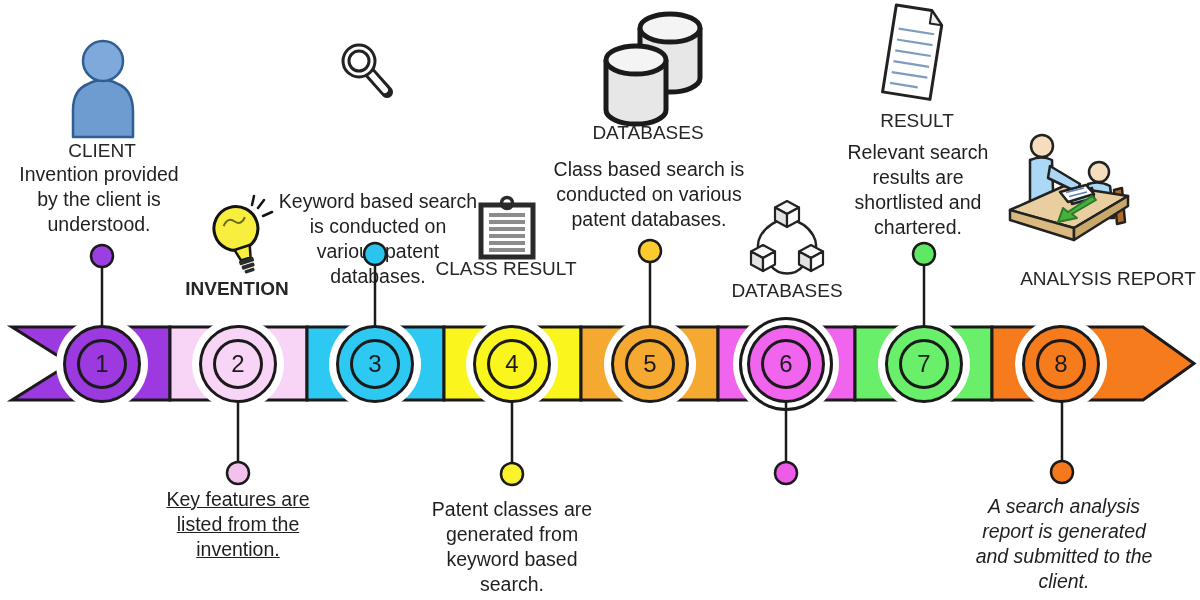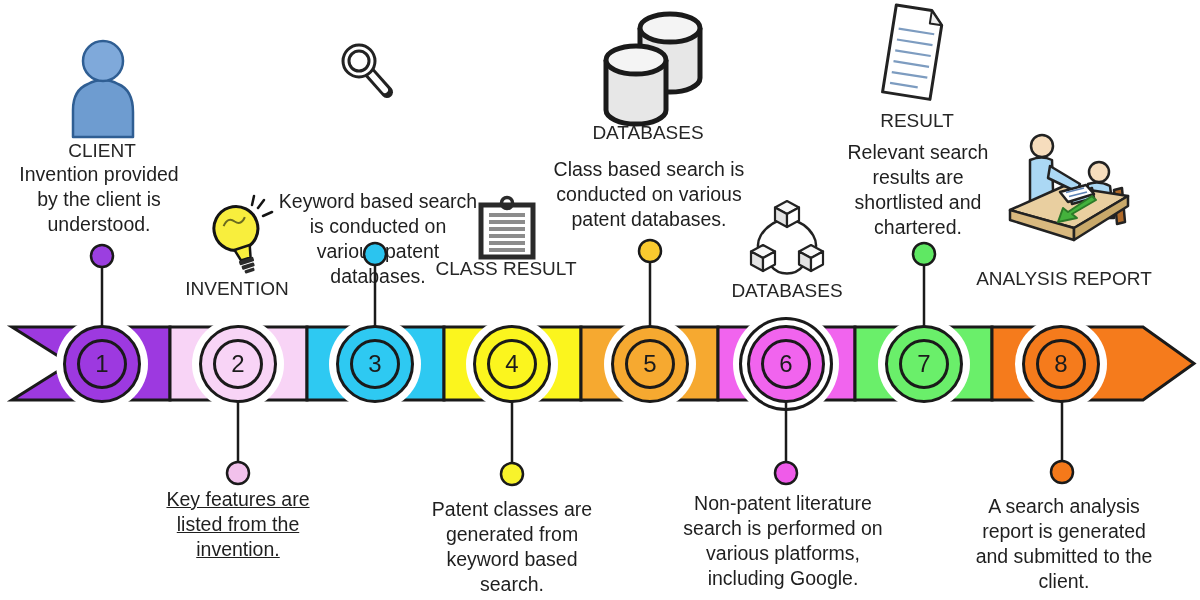--- a/index.html
+++ b/index.html
@@ -177,26 +177,26 @@
       <path d="M126,66 L126,76 L72,110 L72,98 Z" fill="#C9A96A"></path>
       <path d="M48,36 L78,54 L75,62 L46,48 Z" fill="#ABD8F4"></path>
       <path d="M90,58 L68,66 L70,74 L92,68 Z" fill="#ABD8F4"></path>
       <path d="M58,62 L84,55 L92,64 L66,72 Z" fill="#fff"></path>
     </g>
     <path d="M64,62.5 L82,58 M67,66.5 L85,62" stroke="#5b82b5" stroke-width="1.8" fill="none"></path>
     <path d="M94,70 L70,84 L75,88 L56,92 L61,78 L66,82 L90,66 Z" fill="#44B13C" stroke="#2C7A28" stroke-width="2" stroke-linejoin="round"></path>
   </svg>
 
   <div class="abs label" style="left:102px;top:140px;text-align:right;">CLIENT</div>
-  <div class="abs label" style="left:237px;top:278px;">INVENTION</div>
+  <div class="abs label" style="left:237px;top:278px;font-weight:bold;">INVENTION</div>
   <div class="abs label" style="left:506px;top:258px;">CLASS RESULT</div>
   <div class="abs label" style="left:648px;top:122px;">DATABASES</div>
   <div class="abs label" style="left:787px;top:280px;">DATABASES</div>
   <div class="abs label" style="left:917px;top:110px;">RESULT</div>
-  <div class="abs label" style="left:1064px;top:268px;">ANALYSIS REPORT</div>
+  <div class="abs label" style="left:1108px;top:268px;">ANALYSIS REPORT</div>
 
   <div class="abs desc" style="left:99px;top:162px;width:240px;">Invention provided
 by the client is
 understood.</div>
   <div class="abs desc" style="left:378px;top:145px;width:240px;margin-top:44px;">Keyword based search
 is conducted on
 various patent
 databases.</div>
   <div class="abs desc" style="left:649px;top:157px;width:250px;">Class based search is
 conducted on various
@@ -205,22 +205,18 @@
 results are
 shortlisted and
 chartered.</div>
   <div class="abs desc" style="left:238px;top:487px;width:230px;text-decoration:underline;">Key features are
 listed from the
 invention.</div>
   <div class="abs desc" style="left:512px;top:497px;width:230px;">Patent classes are
 generated from
 keyword based
 search.</div>
-  <div class="abs desc" style="left:783px;top:491px;width:270px;">Non-patent literature
-search is performed on
-various platforms,
-including Google.</div>
-  <div class="abs desc" style="left:1064px;top:494px;width:250px;">A search analysis
+  <div class="abs desc" style="left:1064px;top:494px;width:250px;font-style:italic;">A search analysis
 report is generated
 and submitted to the
 client.</div>
 
 </div>
 
 </body></html>

